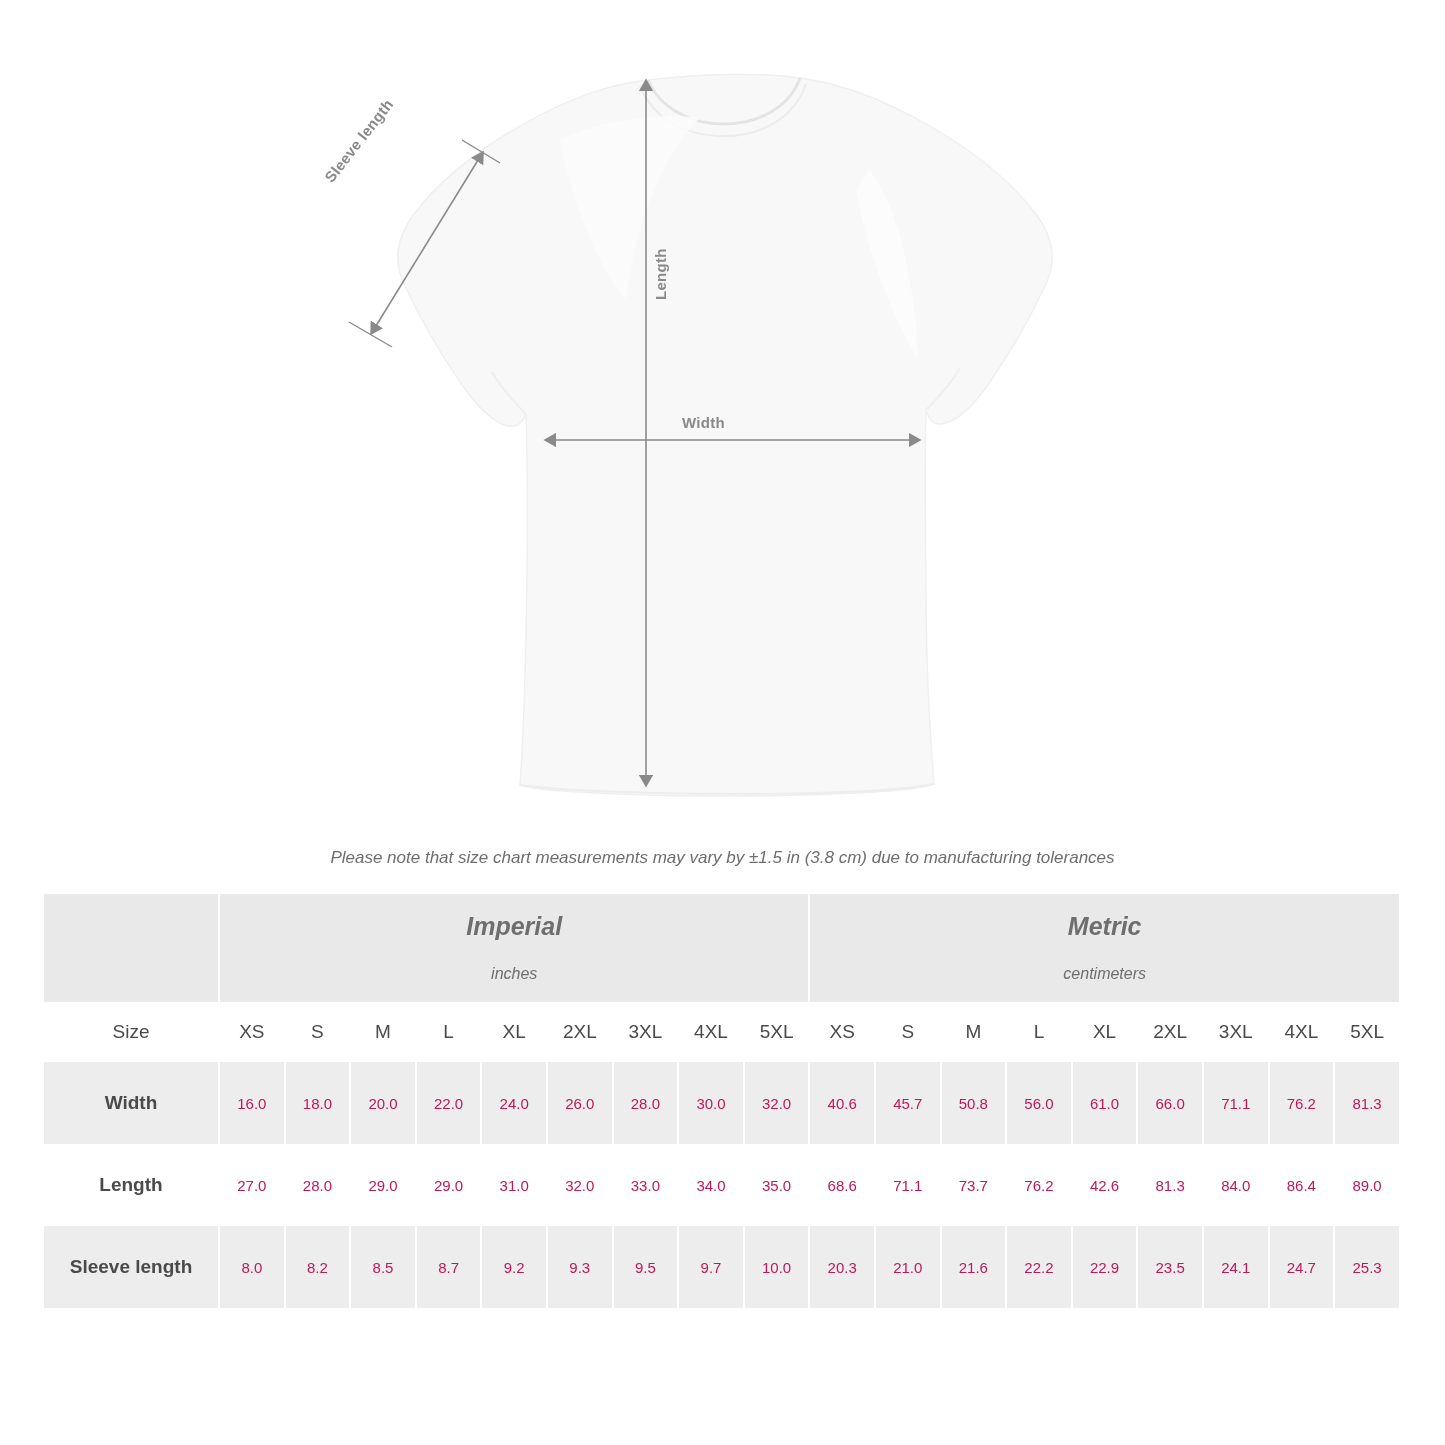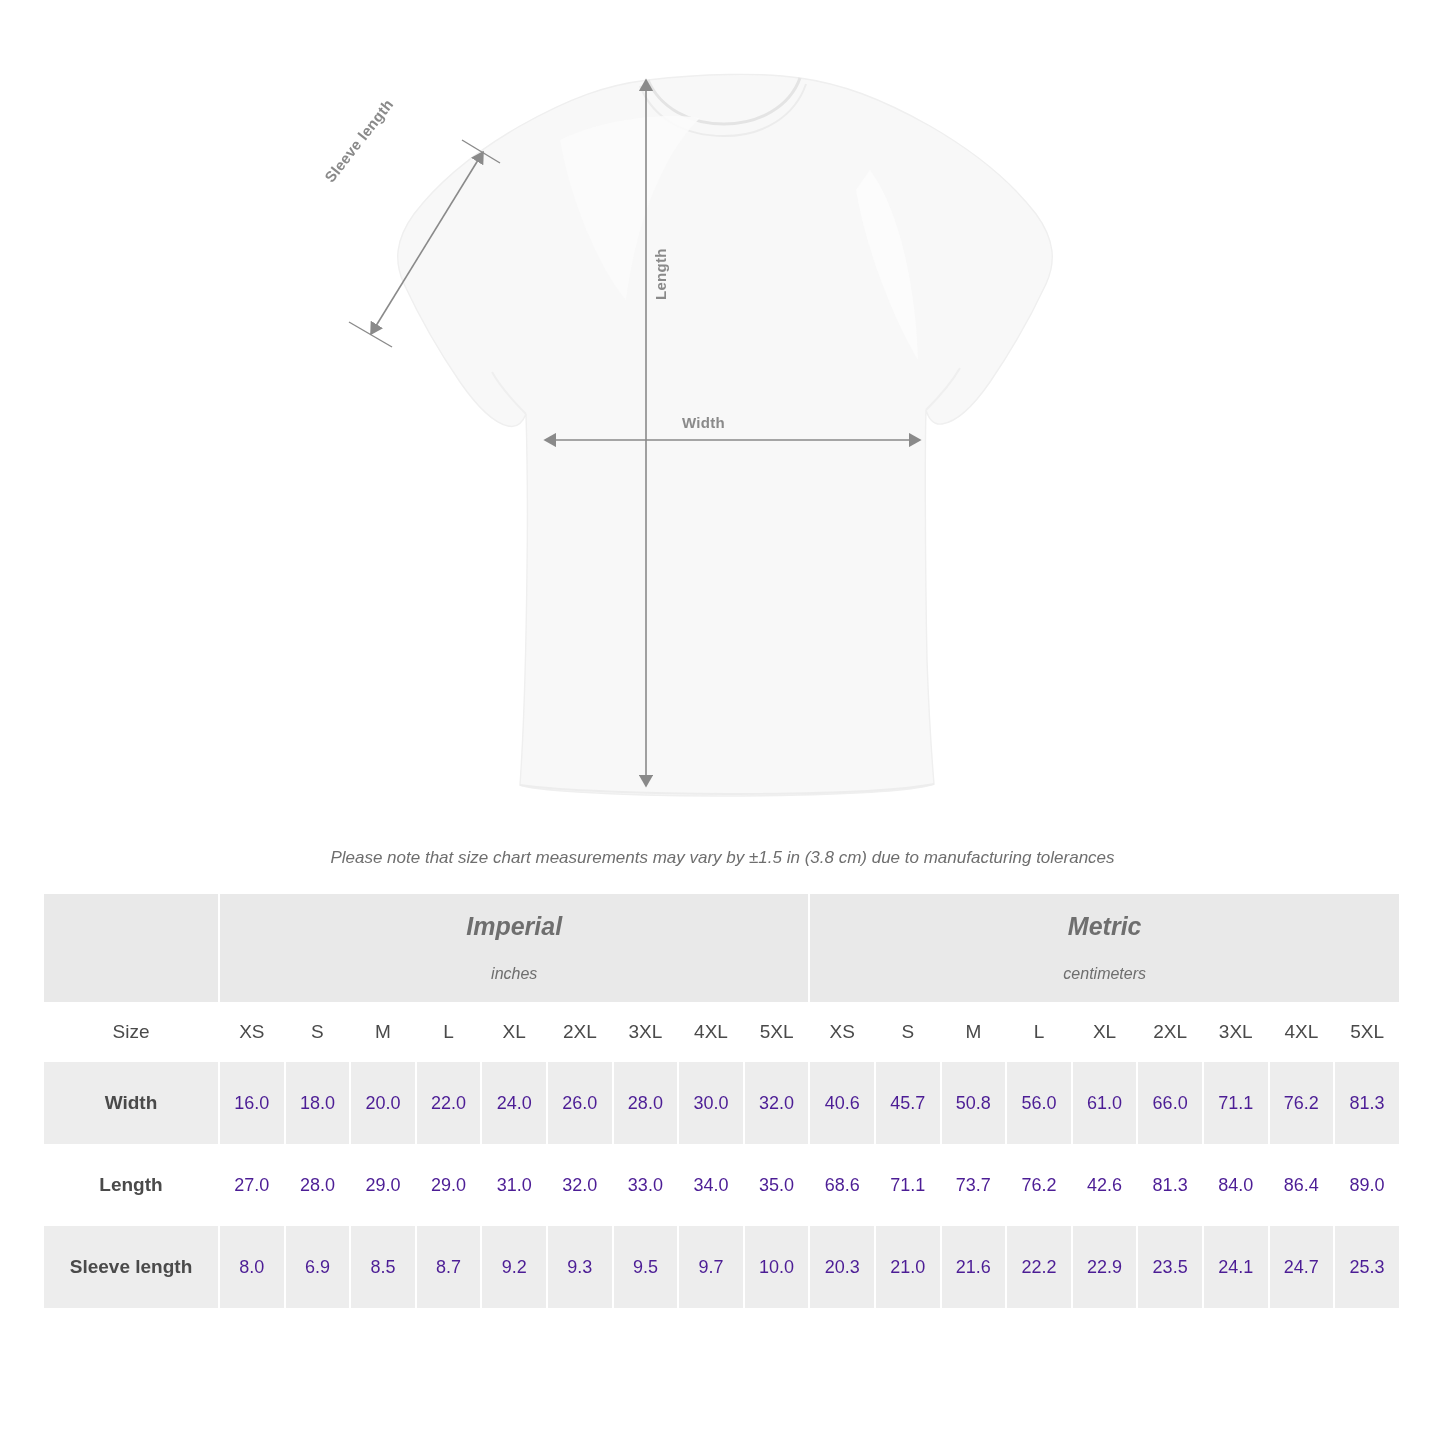--- a/index.html
+++ b/index.html
@@ -118,22 +118,22 @@
     font-weight: bold;
     color: #4a4a4a;
     border-right: 2px solid #ffffff;
   }
   .head-row td.rowlabel {
     font-size: 19px;
   }
 
   .data-row td {
     height: 82px;
-    font-size: 18px;
-    color: #4c1d95;
+    font-size: 15px;
+    color: #be185d;
     border-right: 2px solid #ffffff;
   }
   .data-row.shade td {
     background: #ededed;
   }
   .data-row.plain td {
     background: #ffffff;
   }
   .data-row td.rowlabel {
     font-weight: bold;
@@ -317,21 +317,21 @@
           <td>42.6</td>
           <td>81.3</td>
           <td>84.0</td>
           <td>86.4</td>
           <td>89.0</td>
         </tr>
 
         <tr class="data-row shade">
           <td class="rowlabel">Sleeve length</td>
           <td>8.0</td>
-          <td>6.9</td>
+          <td>8.2</td>
           <td>8.5</td>
           <td>8.7</td>
           <td>9.2</td>
           <td>9.3</td>
           <td>9.5</td>
           <td>9.7</td>
           <td>10.0</td>
           <td>20.3</td>
           <td>21.0</td>
           <td>21.6</td>

